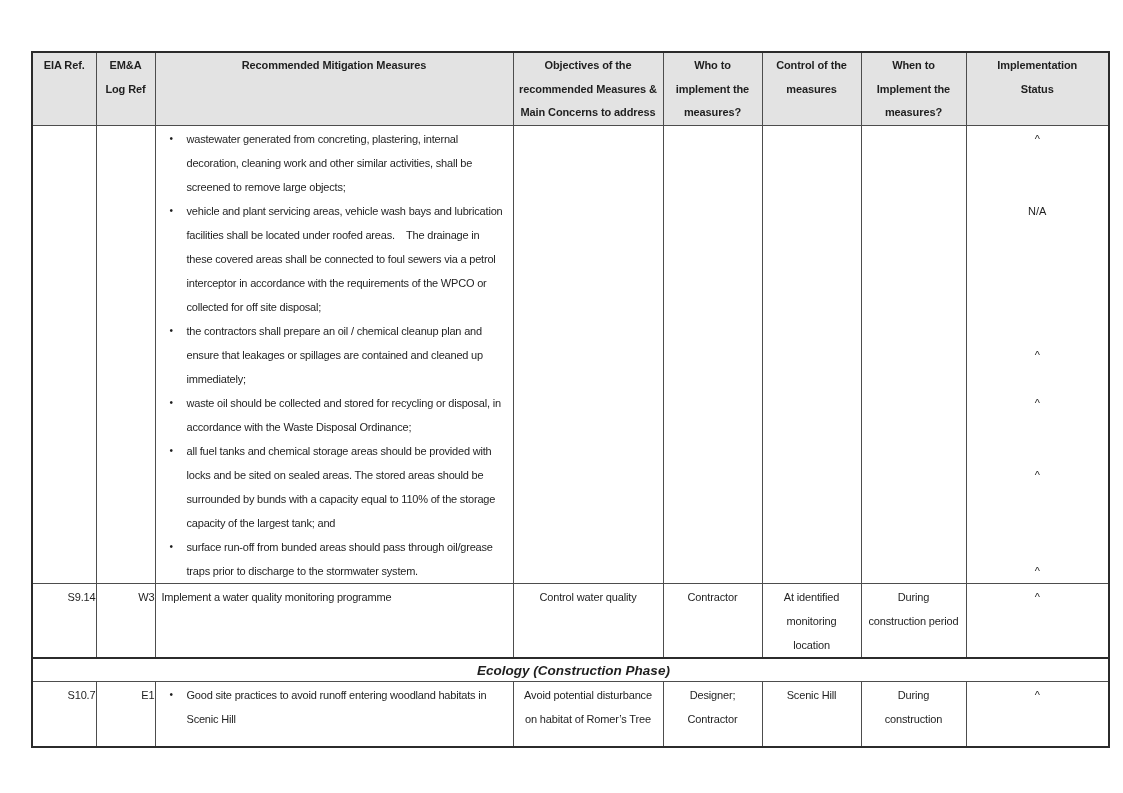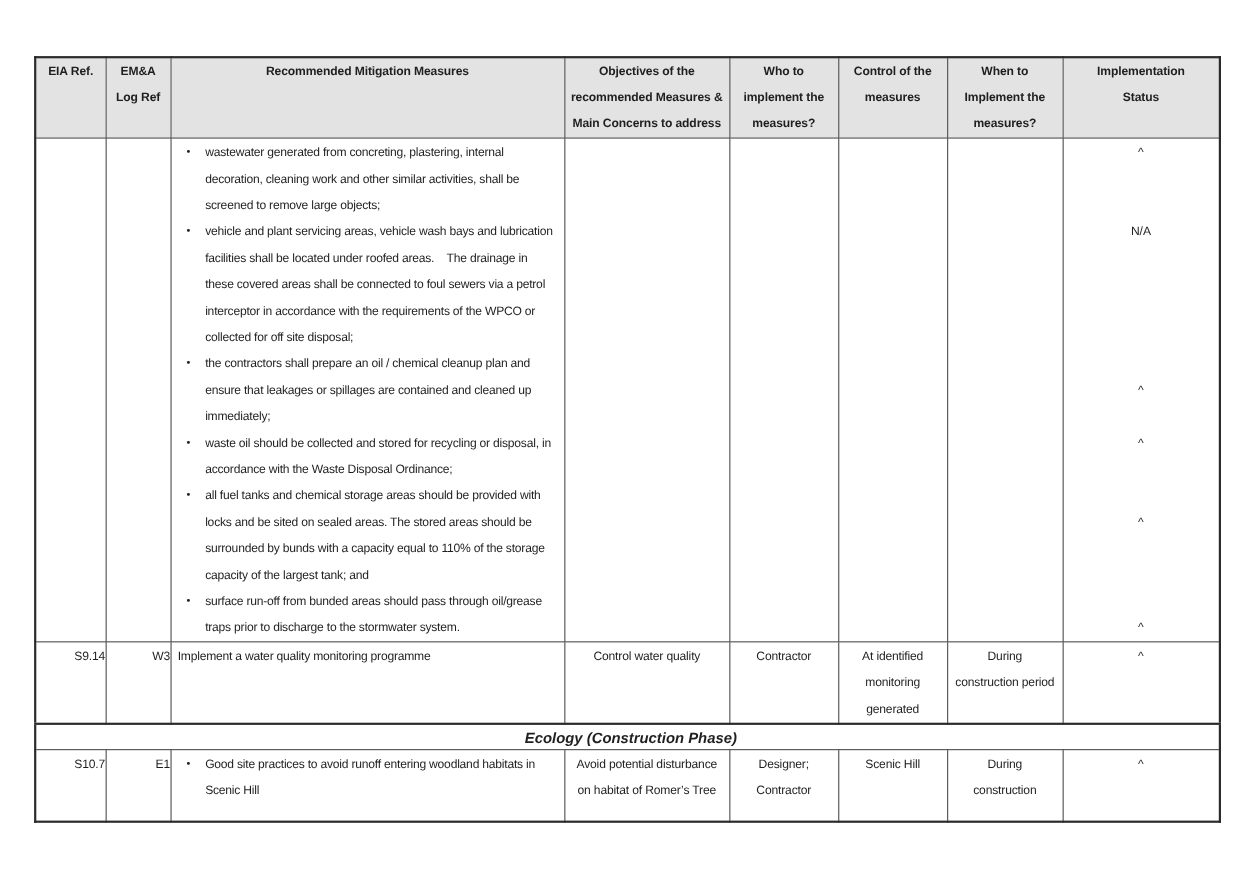--- a/index.html
+++ b/index.html
@@ -181,21 +181,21 @@
           </td>
           <td class="cell-center">
             <div class="line">Control water quality</div>
           </td>
           <td class="cell-center">
             <div class="line">Contractor</div>
           </td>
           <td class="cell-center">
             <div class="line">At identified</div>
             <div class="line">monitoring</div>
-            <div class="line">generated</div>
+            <div class="line">location</div>
           </td>
           <td class="cell-center">
             <div class="line">During</div>
             <div class="line">construction period</div>
           </td>
           <td class="cell-center status">
             <div class="line">^</div>
           </td>
         </tr>
         <tr style="height: 23px; text-align: center;">

